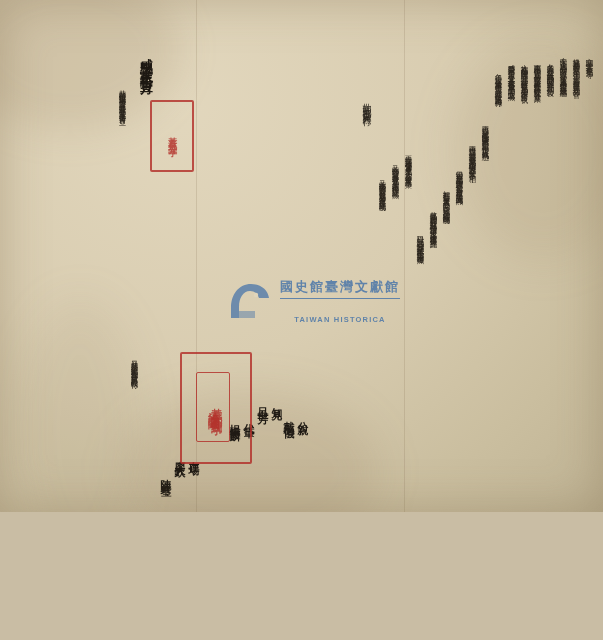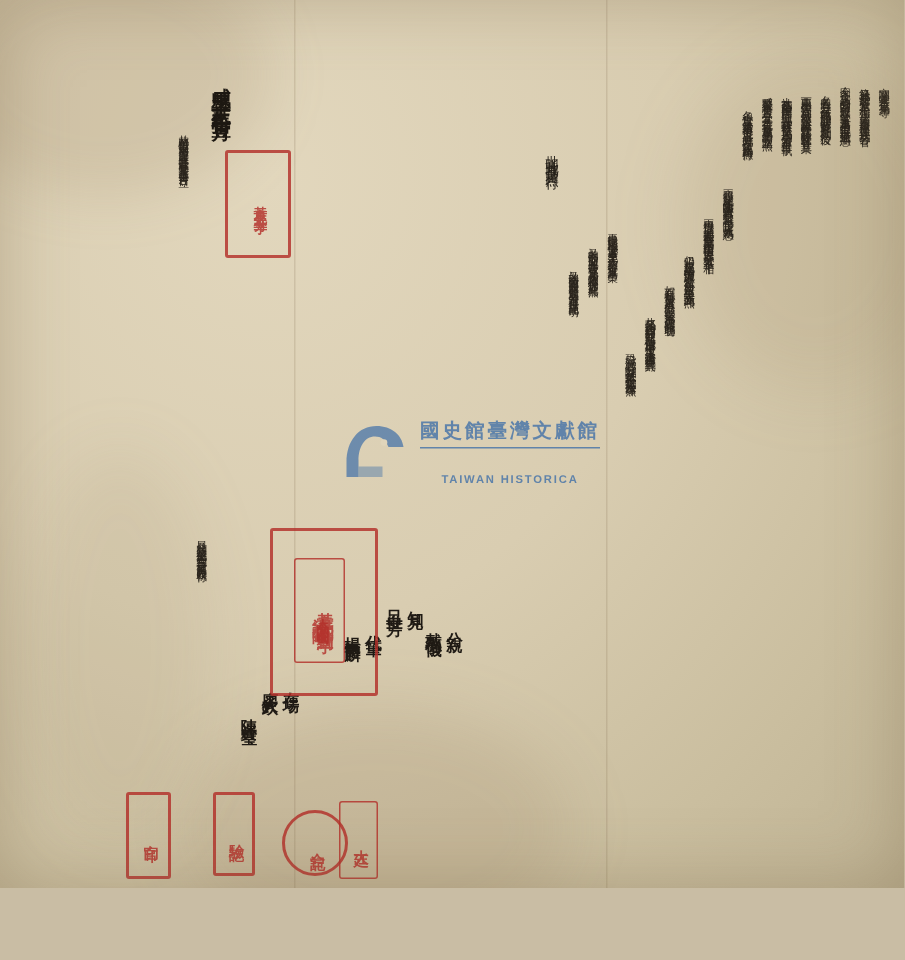--- a/index.html
+++ b/index.html
@@ -4,21 +4,21 @@
 <style>
   html,body{margin:0;padding:0;}
   body{
     width:603px;height:640px;
     background:#c9bda4;
     font-family:"DejaVu Serif", serif;
     overflow:hidden;
   }
   #page{
     position:relative;
-    width:603px;height:592px;
+    width:603px;height:512px;
     background:
       radial-gradient(ellipse at 30% 20%, #e2d7bd 0%, #d9cdb1 45%, #cabe9f 78%, #bfb394 100%);
     overflow:hidden;
   }
   
   .stain{position:absolute;border-radius:50%;pointer-events:none;}
   .s1{left:-40px;top:-30px;width:220px;height:160px;background:rgba(150,130,95,.18);filter:blur(18px);}
   .s2{right:-30px;top:40px;width:180px;height:220px;background:rgba(150,130,95,.14);filter:blur(22px);}
   .s3{left:120px;bottom:-40px;width:260px;height:160px;background:rgba(140,120,88,.16);filter:blur(20px);}
   .s4{left:20px;top:300px;width:120px;height:260px;background:rgba(160,140,105,.12);filter:blur(20px);}

